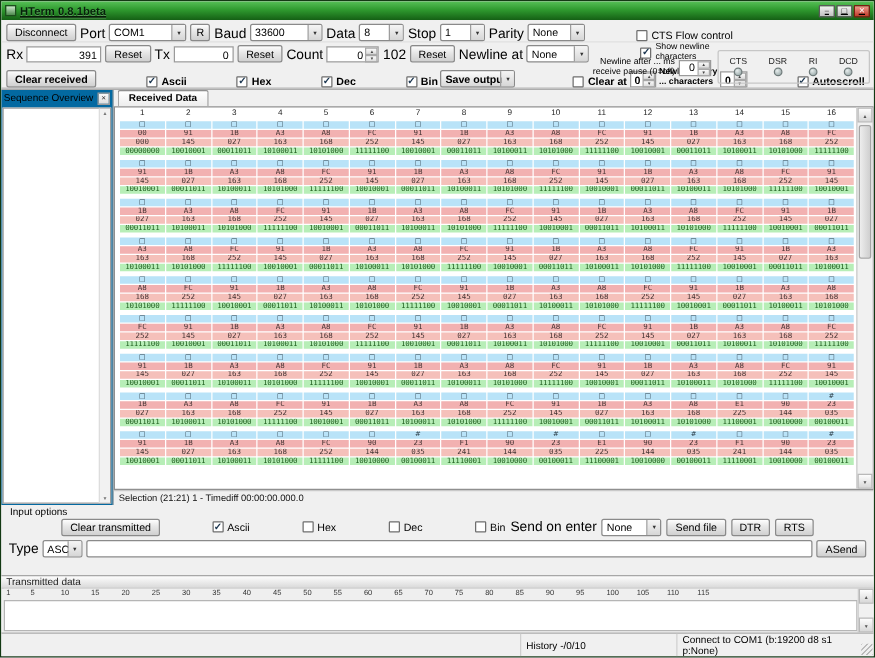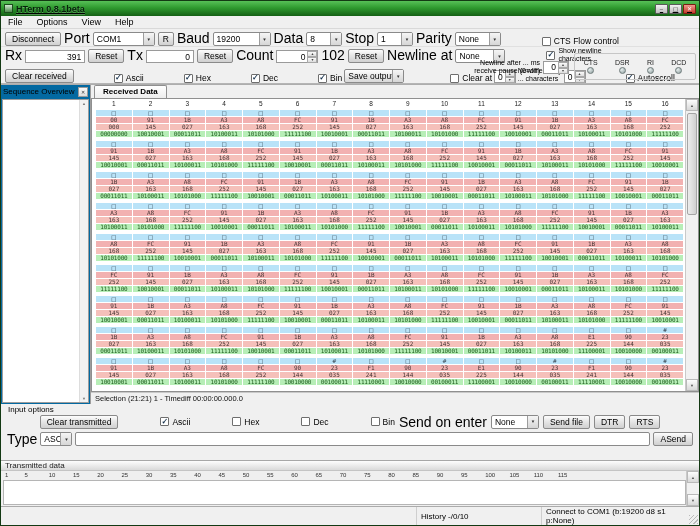--- a/index.html
+++ b/index.html
@@ -19,22 +19,22 @@
     font-size:6px; line-height:8px; text-align:center; color:#333; border-radius:1px; }
   .win-btn.close { background:linear-gradient(#ef9a8e,#c23a2a); color:#fff; border-color:#7a1d12; }
   
   .menubar { height:13px; flex:0 0 13px; display:flex; align-items:center; background:#f0f0f0; border-bottom:1px solid #d9d9d9; }
   .menu-item { padding:0 7px; font-size:9px; }
   
   .toolbars { flex:0 0 54px; position:relative; background:#f0f0f0; border-bottom:1px solid #b5b5b5; }
   .trow { display:flex; align-items:flex-end; gap:3px; padding:0 4px; }
   .trow1 { height:18px; border-bottom:1px solid #e0e0e0; }
   .trow2 { height:16px; }
-  .trow3 { height:20px; gap:2px; }
-  .lbl { font-size:14px; white-space:nowrap; }
+  .trow3 { height:20px; gap:2px;font-weight:bold; }
+  .lbl { font-size:11px; white-space:nowrap; }
   .btn { border:1px solid #8a8a8a; border-radius:2px; background:linear-gradient(#fdfdfd,#e6e6e6 45%,#d0d0d0);
     height:14px; padding:0 6px; display:inline-flex; align-items:center; justify-content:center;
     font-size:8.5px; white-space:nowrap; }
   .dd { border:1px solid #8a8a8a; border-radius:2px; background:#fff; height:14px; position:relative;
     display:inline-flex; align-items:center; padding:0 14px 0 3px; font-size:8.5px; white-space:nowrap; }
   .dd .arrow { position:absolute; right:0; top:0; bottom:0; width:11px; border-left:1px solid #9d9d9d;
     background:linear-gradient(#f5f5f5,#d6d6d6); display:flex; align-items:center; justify-content:center; }
   .dd .arrow::after { content:"▼"; font-size:4.5px; color:#333; }
   .field { border:1px solid #9a9a9a; background:#fff; height:13px; display:inline-flex; align-items:center;
     justify-content:flex-end; padding:0 3px; font-size:8.5px; }
@@ -125,40 +125,34 @@
   <div class="titlebar">
     <span class="title-icon"></span>
     <span class="title-text">HTerm 0.8.1beta</span>
     <span class="win-btns">
       <span class="win-btn">–</span>
       <span class="win-btn">▢</span>
       <span class="win-btn close">✕</span>
     </span>
   </div>
 
-  <div class="menubar">
-    <span class="menu-item">File</span>
-    <span class="menu-item">Options</span>
-    <span class="menu-item">View</span>
-    <span class="menu-item">Help</span>
-  </div>
 
   <div class="toolbars">
 
     <div class="trow trow1">
       <span class="btn">Disconnect</span>
       <span class="lbl">Port</span>
       <span class="dd" style="width:62px">
         <span>COM1</span>
         <span class="arrow"></span>
       </span>
       <span class="btn" style="padding:0 4px">R</span>
       <span class="lbl">Baud</span>
       <span class="dd" style="width:58px">
-        <span>19200</span>
+        <span>33600</span>
         <span class="arrow"></span>
       </span>
       <span class="lbl">Data</span>
       <span class="dd" style="width:36px">
         <span>8</span>
         <span class="arrow"></span>
       </span>
       <span class="lbl">Stop</span>
       <span class="dd" style="width:36px">
         <span>1</span>

